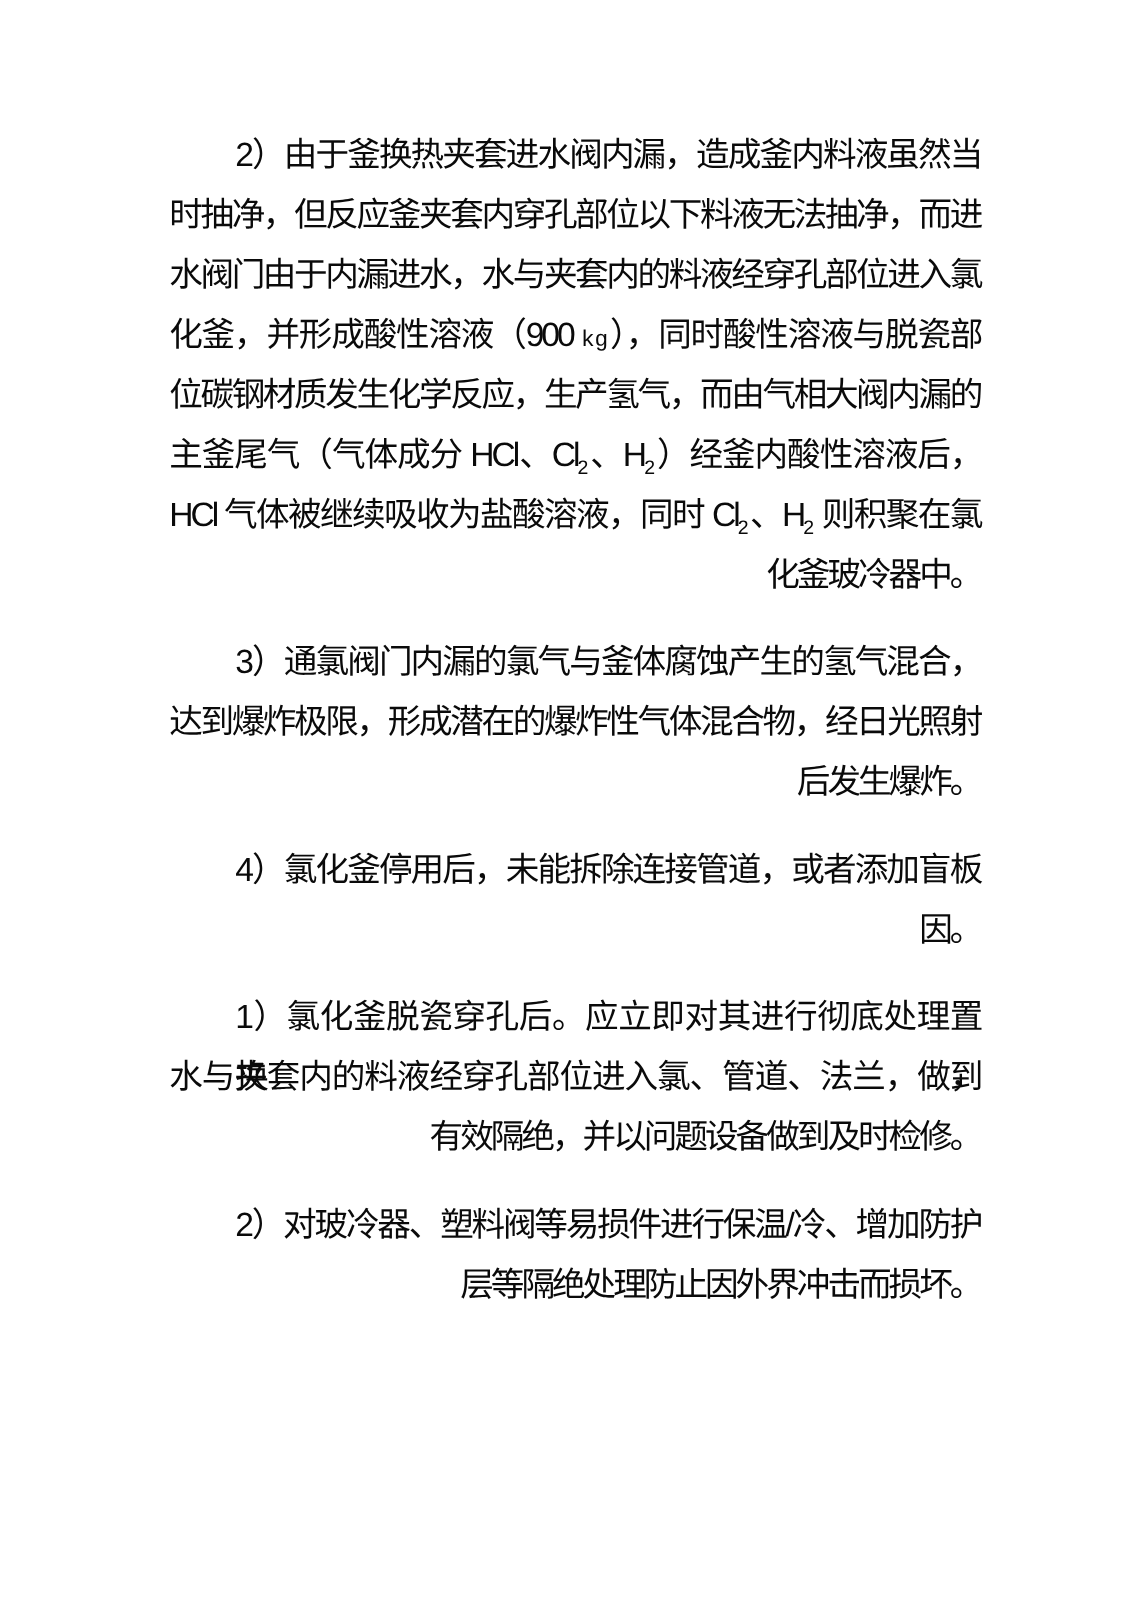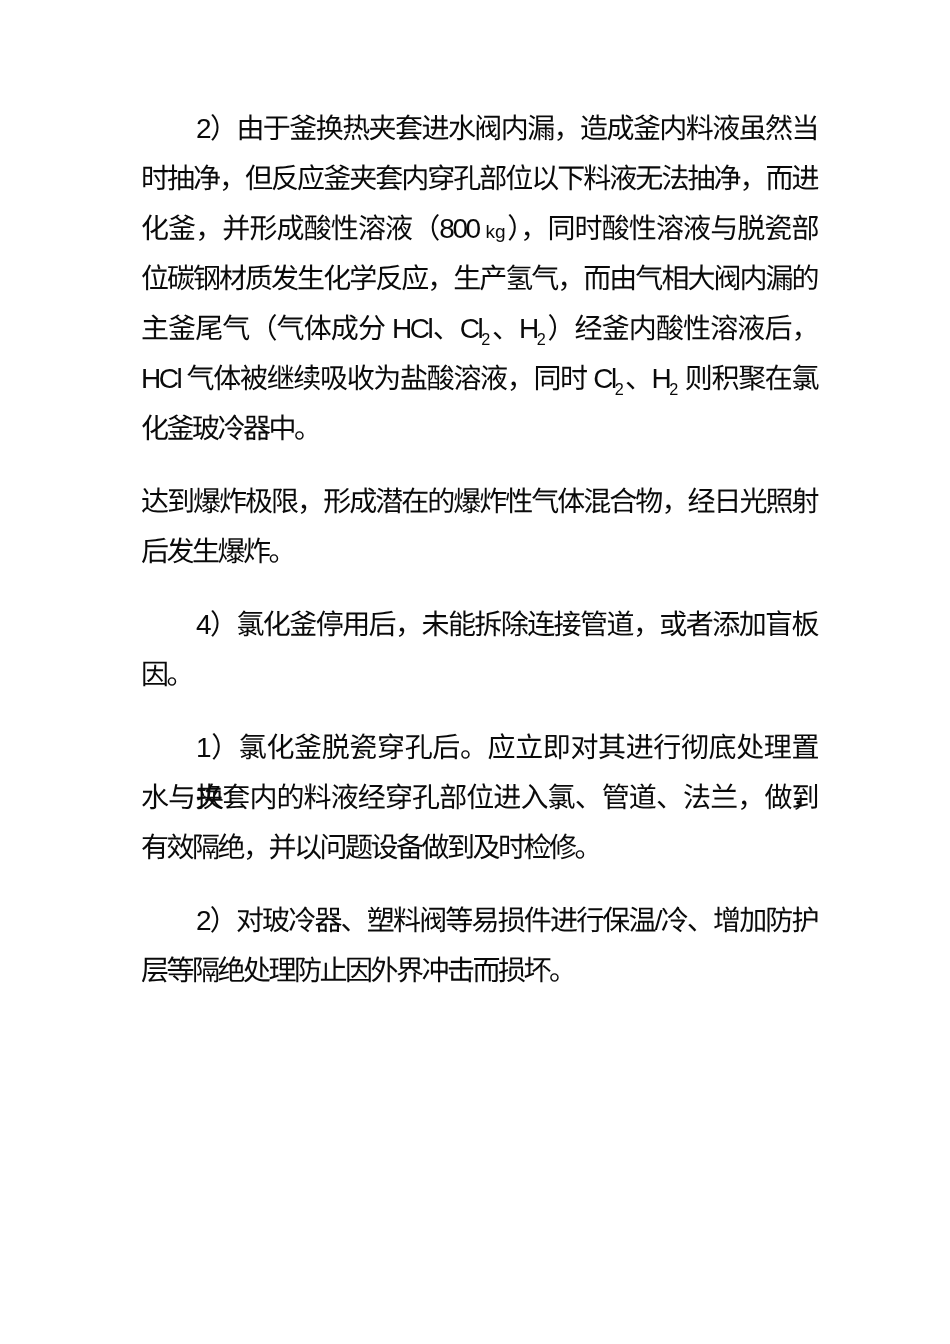--- a/index.html
+++ b/index.html
@@ -30,60 +30,62 @@
     color: #0a0a0a;
   }
   .para {
     margin: 0 0 23px 0;
   }
   .line {
     height: 50px;
     line-height: 50px;
     font-size: 28px;
     letter-spacing: -2.5px;
-    text-align: left;
+    text-align: right;
     white-space: nowrap;
   }
   
   .line.jl {
     white-space: normal;
     text-align: justify;
     text-align-last: justify;
   }
   .line.indent {
     padding-left: 55px;
   }
   .seg { letter-spacing: inherit; }
   .seg.sub {
     font-size: 0.58em;
     position: relative;
     top: 0.45em;
     letter-spacing: 0;
   }
   .seg.small {
     font-size: 0.68em;
-    font-family: Liberation Sans, sans-serif;
+    font-family: Liberation Mono, monospace;
     letter-spacing: 0;
   }
 </style>
 </head>
 <body>
 
 <div class="doc-page">
   <div class="doc-body">
       <div class="para">
         <div class="line indent jl"><span class="seg">2）由于釜换热夹套进水阀内漏，造成釜内料液虽然当</span></div>
         <div class="line jl"><span class="seg">时抽净，但反应釜夹套内穿孔部位以下料液无法抽净，而进</span></div>
-        <div class="line jl"><span class="seg">化釜，并形成酸性溶液（800 </span><span class="seg small">kg</span><span class="seg">），同时酸性溶液与脱瓷部</span></div>
+        <div class="line jl"><span class="seg">水阀门由于内漏进水，水与夹套内的料液经穿孔部位进入氯</span></div>
+        <div class="line jl"><span class="seg">化釜，并形成酸性溶液（900 </span><span class="seg small">kg</span><span class="seg">），同时酸性溶液与脱瓷部</span></div>
         <div class="line jl"><span class="seg">位碳钢材质发生化学反应，生产氢气，而由气相大阀内漏的</span></div>
         <div class="line jl"><span class="seg">主釜尾气（气体成分 HCl、Cl</span><span class="seg sub">2</span><span class="seg">、H</span><span class="seg sub">2</span><span class="seg">）经釜内酸性溶液后，</span></div>
         <div class="line jl"><span class="seg">HCl 气体被继续吸收为盐酸溶液，同时 Cl</span><span class="seg sub">2</span><span class="seg">、H</span><span class="seg sub">2</span><span class="seg"> 则积聚在氯</span></div>
         <div class="line"><span class="seg">化釜玻冷器中。</span></div>
       </div>
       <div class="para">
+        <div class="line indent jl"><span class="seg">3）通氯阀门内漏的氯气与釜体腐蚀产生的氢气混合，</span></div>
         <div class="line jl"><span class="seg">达到爆炸极限，形成潜在的爆炸性气体混合物，经日光照射</span></div>
         <div class="line"><span class="seg">后发生爆炸。</span></div>
       </div>
       <div class="para">
         <div class="line indent jl"><span class="seg">4）氯化釜停用后，未能拆除连接管道，或者添加盲板</span></div>
         <div class="line"><span class="seg">因。</span></div>
       </div>
       <div class="para">
         <div class="line indent jl"><span class="seg">1）氯化釜脱瓷穿孔后。应立即对其进行彻底处理置换，</span></div>
         <div class="line jl"><span class="seg">水与夹套内的料液经穿孔部位进入氯、管道、法兰，做到</span></div>

